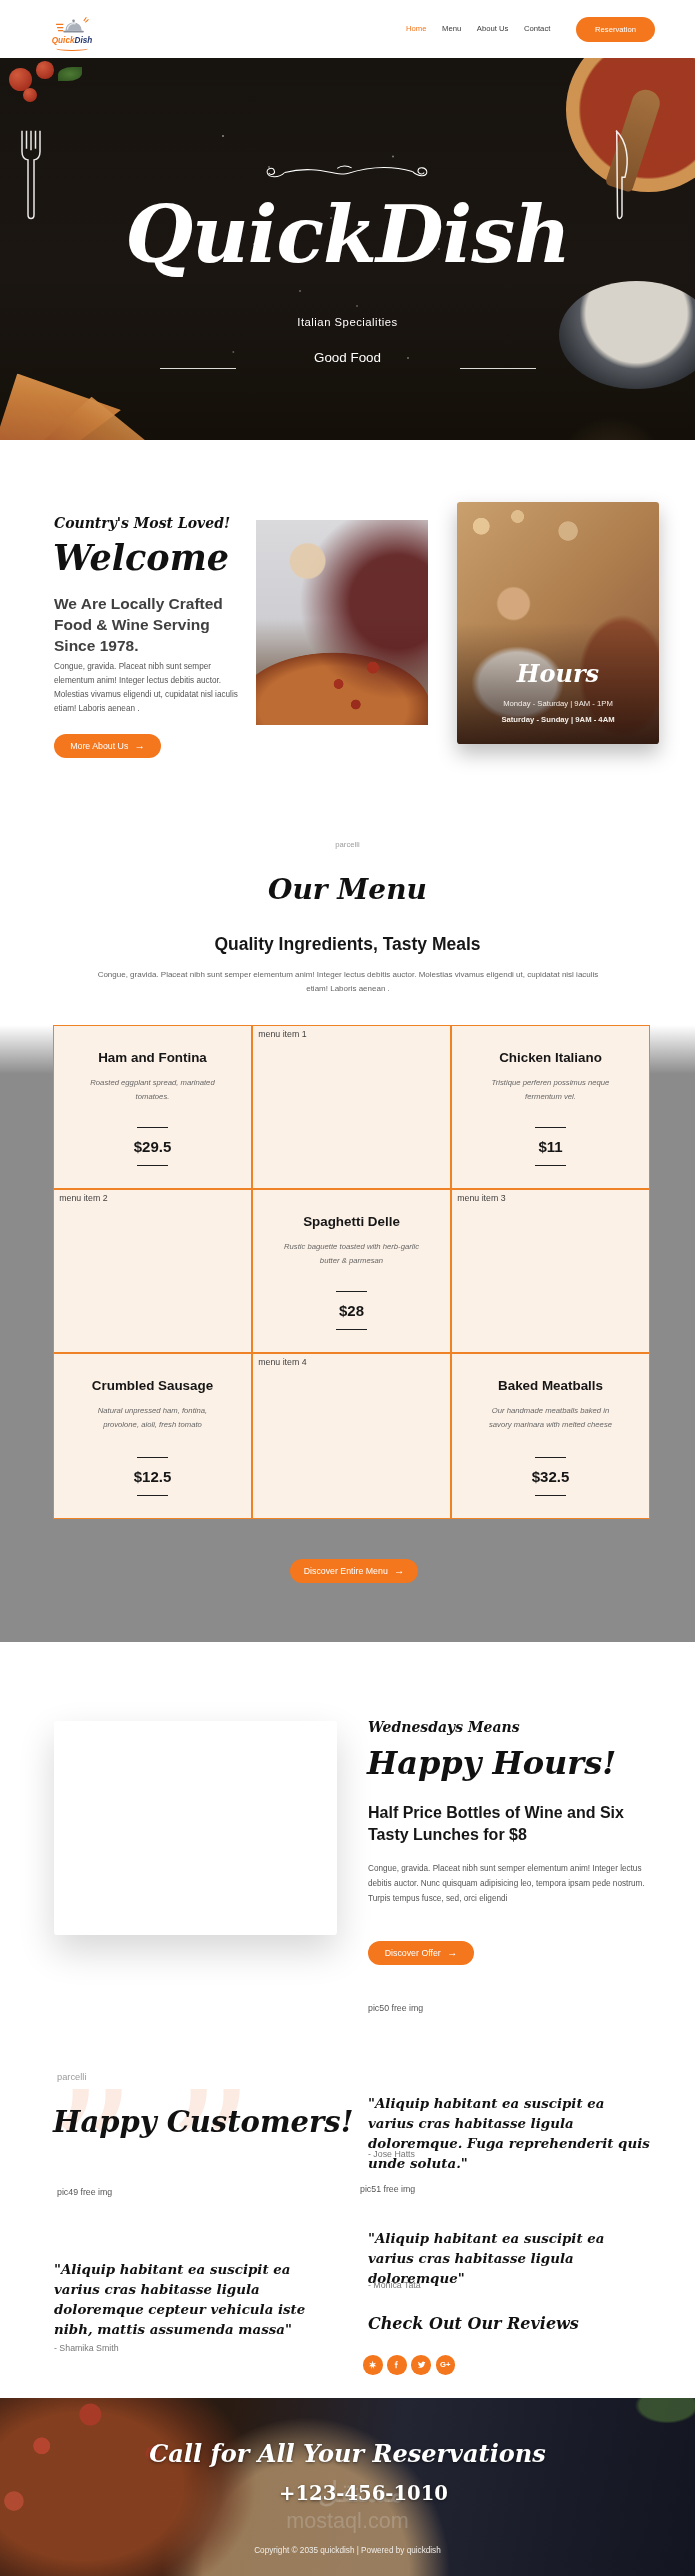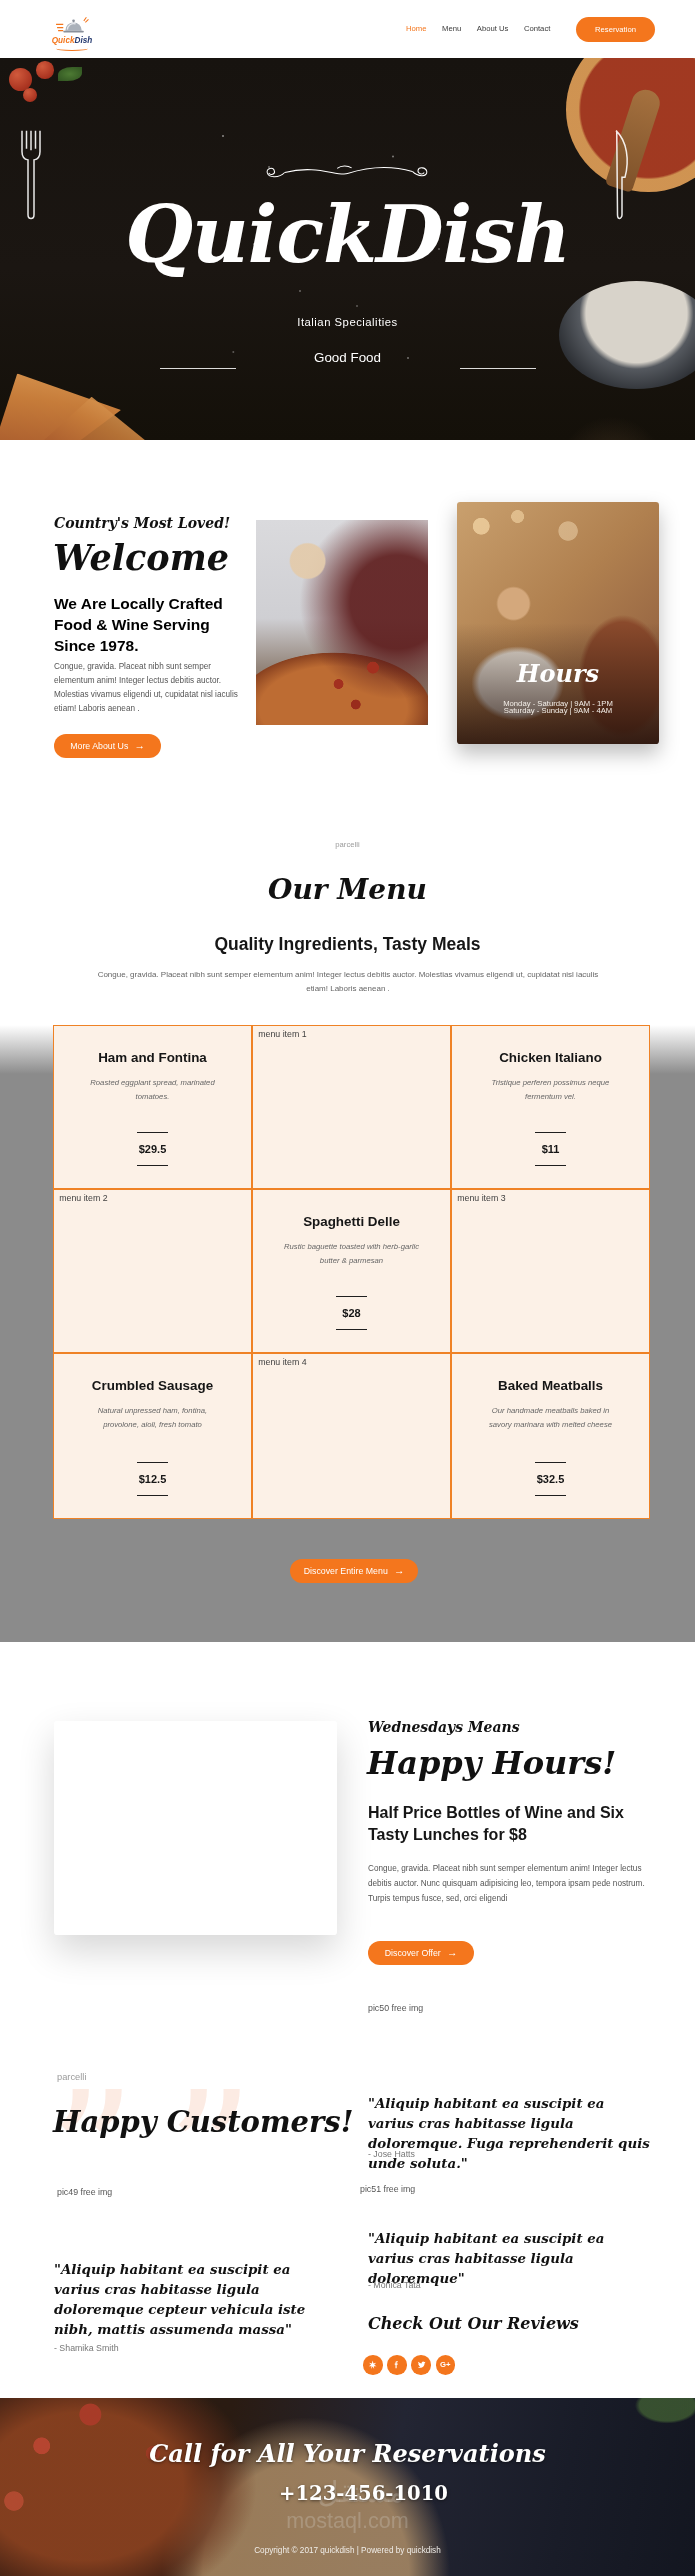--- a/index.html
+++ b/index.html
@@ -36,21 +36,21 @@
   .slice{background:linear-gradient(200deg,#e2a55e 0%,#c67c3a 45%,#a2542a 100%);}
   .spoon{background:linear-gradient(180deg,#a5713f,#7d5129);border-radius:13.4px 13.4px 5.2px 5.2px;}
   .bowl{border-radius:50%;background:radial-gradient(ellipse at 50% 30%, #d8d3ca 0 46%, #55595f 52%, #2e3136 75%, #1c1e22 100%);}
   .speckles{top:77px;left:222px;width:2.1px;height:2.1px;border-radius:50%;background:rgba(255,255,255,.5);
      box-shadow:46px 31px 0 rgba(255,255,255,.4),108px 82px 0 rgba(255,255,255,.35),170px 20.6px 0 rgba(255,255,255,.45),
      216px 113px 0 rgba(255,255,255,.3),77px 155px 0 rgba(255,255,255,.35),10.3px 216px 0 rgba(255,255,255,.3),
      185px 222px 0 rgba(255,255,255,.4),134px 170px 0 rgba(255,255,255,.3),31px 108px 0 rgba(255,255,255,.4);}
   
   .eyebrow{font-size:14px;color:#111;}
   .welcome-title{font-size:35px;color:#111;line-height:1;}
-  .welcome-heading{font-size:15.5px;font-weight:700;line-height:1.35;color:#000000;}
+  .welcome-heading{font-size:15.5px;font-weight:700;line-height:1.35;color:#404040;}
   .bodytext{font-size:8.2px;line-height:1.7;color:#555;}
   .pizza-img{left:256px;top:520px;width:172px;height:205px;background:
       radial-gradient(circle 7.2px at 68% 72%, #a3301f 0 5.7px, transparent 6.2px),
       radial-gradient(circle 5.7px at 48% 80%, #a3301f 0 4.6px, transparent 5.2px),
       radial-gradient(circle 5.7px at 58% 90%, #992c1c 0 4.6px, transparent 5.2px),
       radial-gradient(circle 31px at 30% 20%, rgba(227,203,172,.95) 0 55%, transparent 60%),
       radial-gradient(circle at 82% 40%, rgba(92,26,26,.9) 0 25%, transparent 52%),
       radial-gradient(ellipse 134px 77px at 45% 92%, #bd6c33 0 55%, #8a4220 72%, transparent 73%),
       linear-gradient(180deg,#dadadd 0%,#cfcfd3 48%,#93857a 72%,#6d4c35 100%);}
   .hours-card{left:457px;top:502px;width:202px;height:242px;border-radius:3.1px;overflow:hidden;
@@ -72,21 +72,21 @@
   .gray-fade{top:1025px;left:0;width:695px;height:49px;background:linear-gradient(180deg,#fff, #8b8b8b);}
   .gray-band{top:1074px;left:0;width:695px;height:568px;background:#8b8b8b;}
   .menu-grid{left:53px;top:1025px;width:597px;height:494px;display:grid;z-index:2;
       grid-template-columns:repeat(3,1fr);grid-template-rows:164px 164px 166px;}
   .cell{background:#FCF1E7;border:0.5px solid #EF8225;}
   .cell.content{display:flex;flex-direction:column;align-items:center;text-align:center;}
   .dish-name{font-size:13.4px;font-weight:700;margin-top:24px;color:#161616;}
   .dish-desc{font-size:7.7px;color:#666;line-height:1.75;margin-top:11.3px;width:72%;font-style:italic;}
   .pline{width:31px;border-top:0.5px solid #1f1f1f;}
   .pline.top{margin-top:auto;}
-  .dish-price{font-size:11px;font-weight:700;margin:10.3px 0;color:#161616;}
+  .dish-price{font-size:15px;font-weight:700;margin:10.3px 0;color:#161616;}
   .pline.bot{margin-bottom:21.6px;}
   .cell-label{font-size:8.8px;color:#3f3f3f;padding:3.1px 5.2px;}
   
   .hh-card{left:54px;top:1721px;width:283px;height:214px;background:#fff;border-radius:3.1px;
       box-shadow:0 15.5px 36px rgba(0,0,0,.16);}
   .hh-title{font-size:32px;color:#111;line-height:1;}
   .hh-heading{font-size:16px;font-weight:700;line-height:1.4;color:#161616;}
   
   .quote-deco{font-family:"DejaVu Serif",serif;font-size:170px;line-height:1;color:#FCEBE3;
       transform:rotate(180deg);}
@@ -190,21 +190,21 @@
   <div class="abs welcome-heading" style="left:54px;top:594px;width:197px;">We Are Locally Crafted Food &amp; Wine Serving Since 1978.</div>
   <div class="abs bodytext" style="left:54px;top:660px;width:190px;">Congue, gravida. Placeat nibh sunt semper elementum anim! Integer lectus debitis auctor. Molestias vivamus eligendi ut, cupidatat nisl iaculis etiam! Laboris aenean .</div>
   <button class="abs btn" style="left:54px;top:734px;width:107px;height:24px;">
     <span>More About Us</span>
     <span class="arr">→</span>
   </button>
   <div class="abs pizza-img"></div>
   <div class="abs hours-card">
     <div class="abs center script hours-title" style="top:157px;">Hours</div>
     <div class="abs center hours-line" style="top:197px;">Monday - Saturday | 9AM - 1PM</div>
-    <div class="abs center hours-line" style="top:204px;">Saturday - Sunday | 9AM - 4AM</div>
+    <div class="abs center hours-line" style="top:213px;font-weight:bold;">Saturday - Sunday | 9AM - 4AM</div>
   </div>
 
   <div class="abs center watermark" style="top:840px;font-size:7.7px;">parcelli</div>
   <div class="abs center menu-sub" style="top:934px;">Quality Ingredients, Tasty Meals</div>
   <div class="abs center script menu-title" style="top:873px;">Our Menu</div>
   <div class="abs bodytext" style="left:88px;top:968px;width:520px;text-align:center;font-size:8px;line-height:1.8;color:#666;">Congue, gravida. Placeat nibh sunt semper elementum anim! Integer lectus debitis auctor. Molestias vivamus eligendi ut, cupidatat nisl iaculis etiam! Laboris aenean .</div>
 
   <div class="abs gray-fade"></div>
   <div class="abs gray-band"></div>
 
@@ -313,17 +313,17 @@
     <div class="sicon">
       <span>G+</span>
     </div>
   </div>
 
   <div class="abs footer">
     <div class="abs center script footer-title" style="top:41px;">Call for All Your Reservations</div>
     <div class="abs center wm" style="top:77px;font-size:29px;margin-left:27px;">مستقل</div>
     <div class="abs center footer-phone" style="top:84px;padding-left:32px;">+123-456-1010</div>
     <div class="abs center wm" style="top:110px;font-size:21.6px;">mostaql.com</div>
-    <div class="abs center footer-copy" style="top:148px;">Copyright © 2017 quickdish | Powered by quickdish</div>
+    <div class="abs center footer-copy" style="top:148px;">Copyright © 2035 quickdish | Powered by quickdish</div>
   </div>
 
 </div>
 
 
 </body></html>

